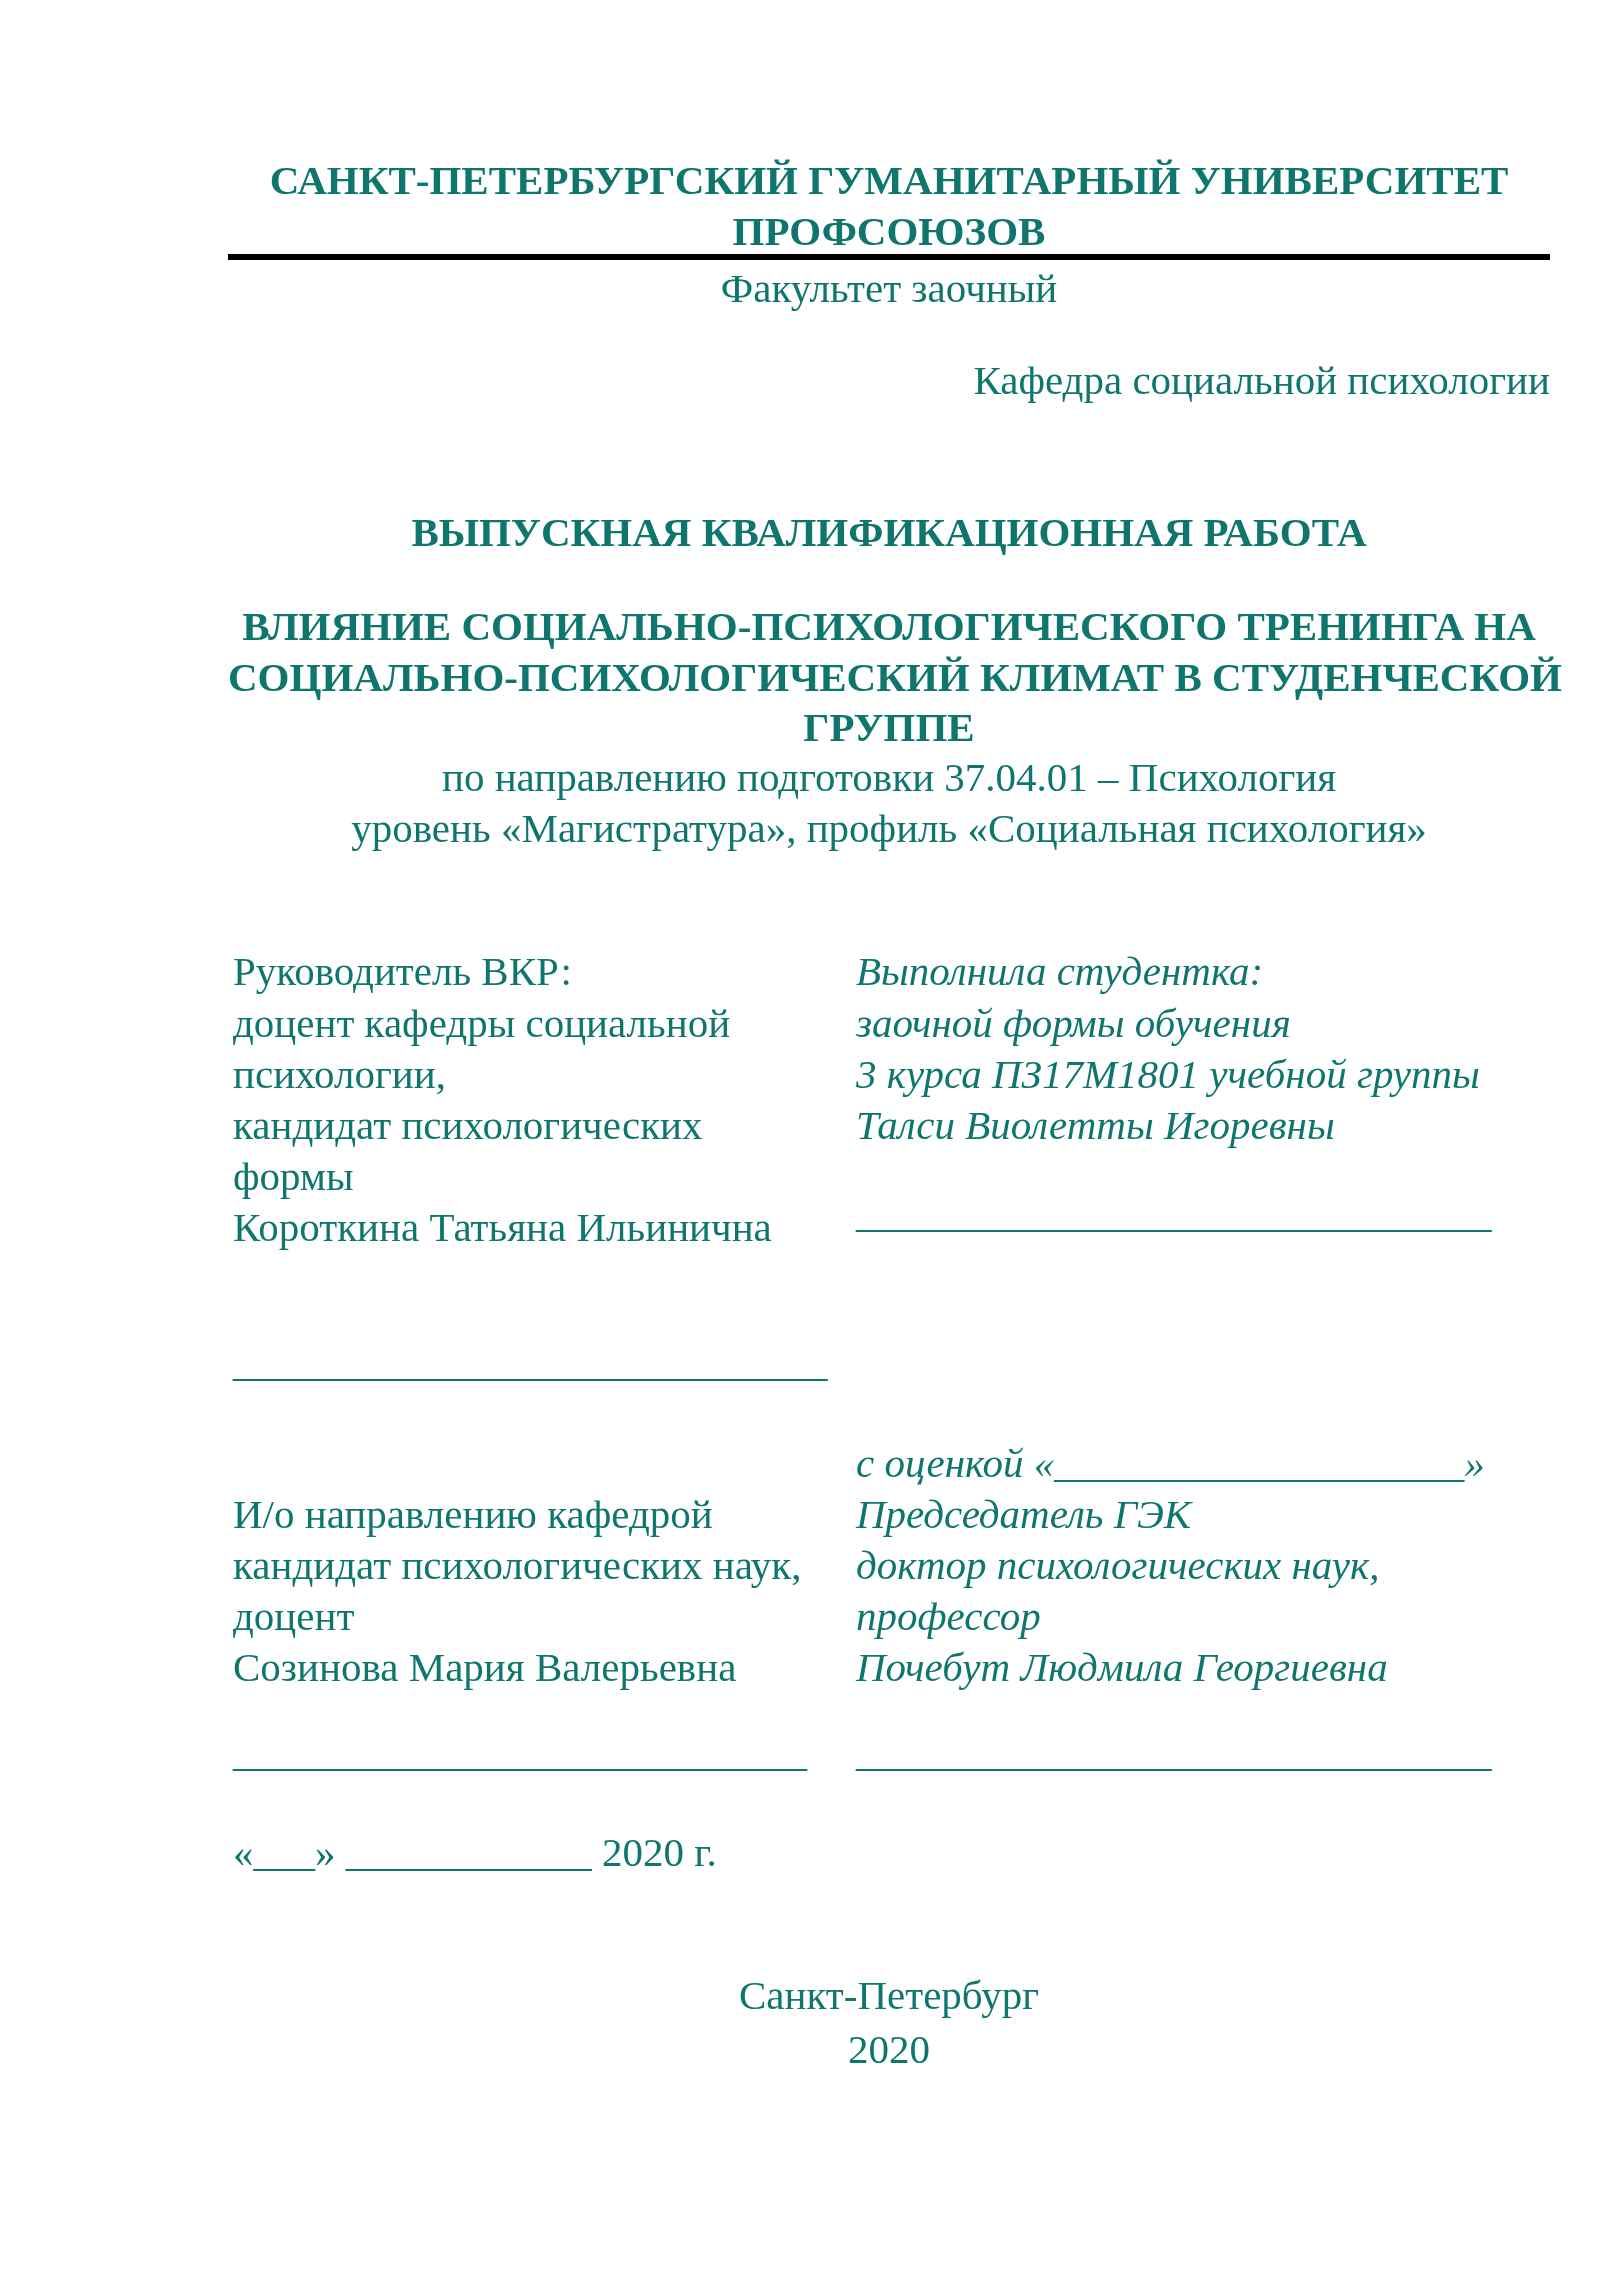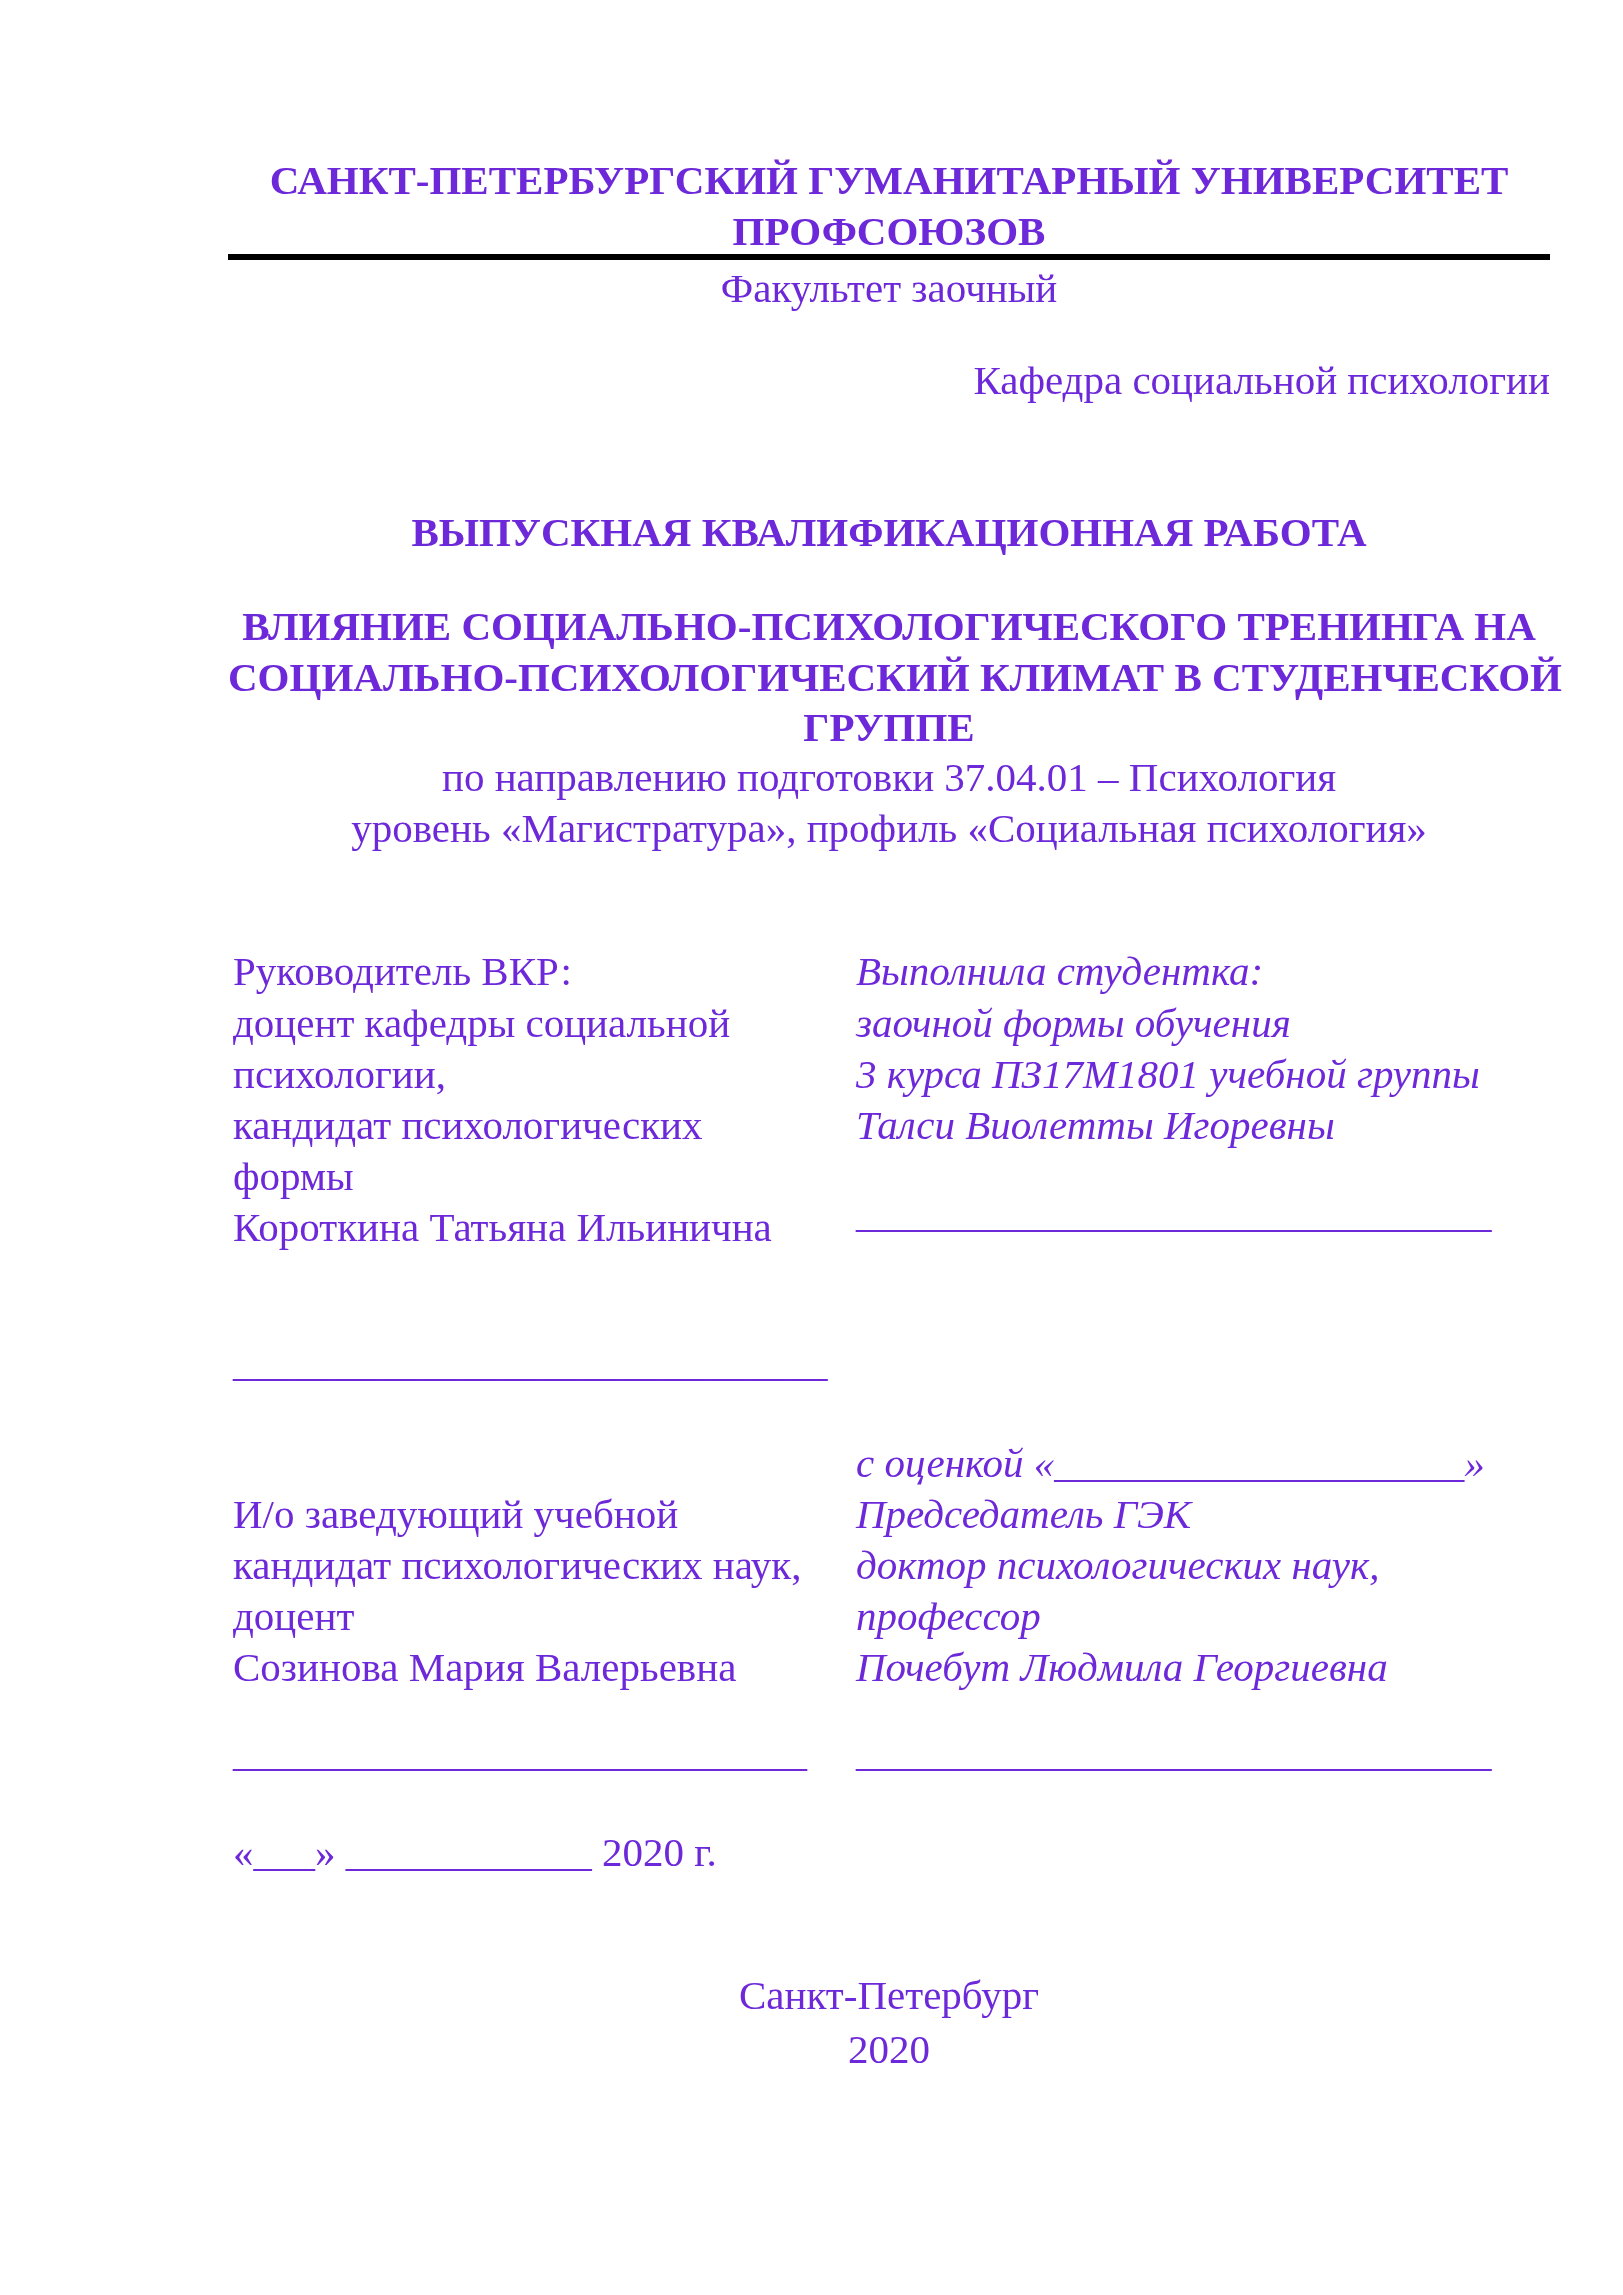--- a/index.html
+++ b/index.html
@@ -2,21 +2,21 @@
 <html style="font-size:12.6px"><head>
 <meta charset="utf-8">
 <style>
   html,body{margin:0;padding:0;background:#ffffff;}
   .page{
     position:relative;
     width:1623px;
     height:2295px;
     background:#ffffff;
     font-family:"Liberation Serif","DejaVu Serif",serif;
-    color:#6d28d9;
+    color:#0f766e;
     overflow:hidden;
   }
   .ln{
     position:absolute;
     font-size:41px;
     line-height:1;
     white-space:nowrap;
   }
   .b{font-weight:700;}
   .center{left:228px;width:1322px;text-align:center;}
@@ -62,21 +62,21 @@
   <div class="ln cr" style="top:951px">Выполнила студентка:</div>
   <div class="ln cr" style="top:1003px">заочной формы обучения</div>
   <div class="ln cr" style="top:1054px">3 курса ПЗ17М1801 учебной группы</div>
   <div class="ln cr" style="top:1105px">Талси Виолетты Игоревны</div>
   <div class="ln cr" style="top:1193px">_______________________________</div>
 
   <div class="ln cl" style="top:1342px">_____________________________</div>
 
   <div class="ln cr" style="top:1443px">с оценкой «____________________»</div>
 
-  <div class="ln cl" style="top:1494px">И/о заведующий учебной</div>
+  <div class="ln cl" style="top:1494px">И/о направлению кафедрой</div>
   <div class="ln cr" style="top:1494px">Председатель ГЭК</div>
 
   <div class="ln cl" style="top:1545px">кандидат психологических наук,</div>
   <div class="ln cr" style="top:1545px">доктор психологических наук,</div>
 
   <div class="ln cl" style="top:1596px">доцент</div>
   <div class="ln cr" style="top:1596px">профессор</div>
 
   <div class="ln cl" style="top:1647px">Созинова Мария Валерьевна</div>
   <div class="ln cr" style="top:1647px">Почебут Людмила Георгиевна</div>

